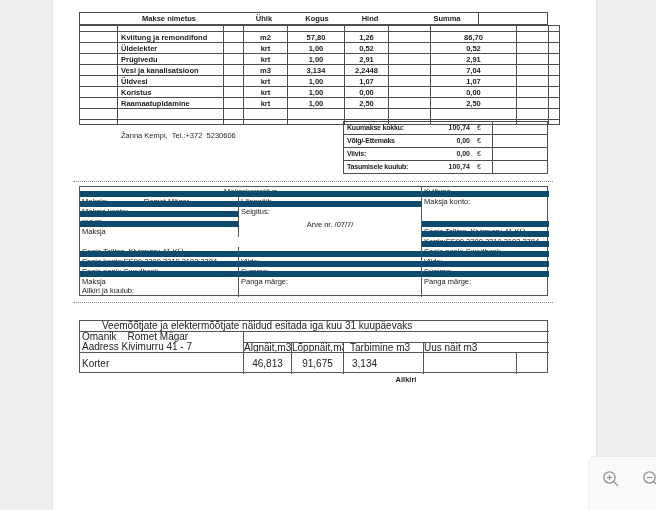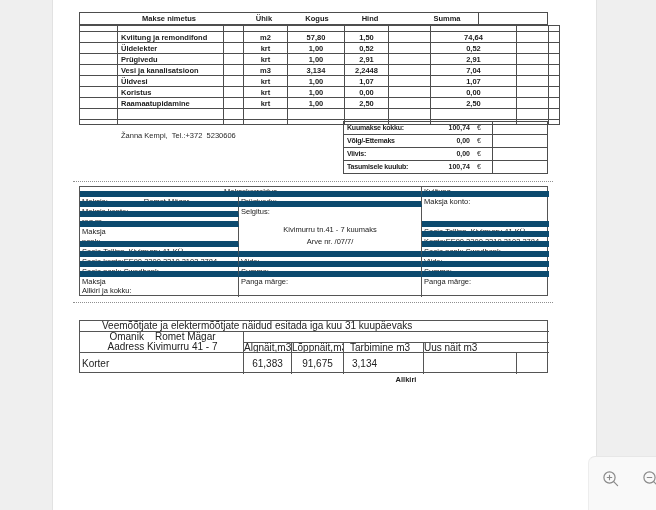--- a/index.html
+++ b/index.html
@@ -60,21 +60,21 @@
   .po-name { display:inline-block; margin-left:36px; }
 
   
   .meters { position:absolute; left:26px; top:320px; width:469px; height:53px;
             border:1px solid #555; }
   .meters .cell { position:absolute; font-size:10px; line-height:10px; color:#222;
                   padding-left:2px; overflow:hidden; white-space:nowrap; }
   .meters .br { border-right:1px solid #555; }
   .meters .bb { border-bottom:1px solid #555; }
   .meters .ct { text-align:left; padding-left:0; }
-  .m-owner-line { line-height:10px; white-space:pre;text-align:center; }
+  .m-owner-line { line-height:10px; white-space:pre; }
   .vcenter { display:flex; align-items:center; }
   .vcenter.ct { justify-content:center; }
 
   .signature { position:absolute; left:326px; top:375px; width:54px; text-align:center;
                font-size:7.5px; font-weight:bold; color:#222; }
 
   
   .zoombar { position:absolute; left:588px; top:456px; width:68px; height:54px;
              background:#f9f9f9; border-top:1px solid #e7e7e7; border-left:1px solid #ededed;
              border-top-left-radius:7px; overflow:hidden; z-index:5; }
@@ -122,23 +122,23 @@
             <td></td>
             <td></td>
             <td></td>
           </tr>
       <tr class="data">
             <td></td>
             <td class="nm">Kviitung ja remondifond</td>
             <td></td>
             <td class="ct">m2</td>
             <td class="ct">57,80</td>
-            <td class="ct">1,50</td>
-            <td></td>
-            <td class="ct">74,64</td>
+            <td class="ct">1,26</td>
+            <td></td>
+            <td class="ct">86,70</td>
             <td></td>
             <td></td>
           </tr>
       <tr class="data">
             <td></td>
             <td class="nm">Üldelekter</td>
             <td></td>
             <td class="ct">krt</td>
             <td class="ct">1,00</td>
             <td class="ct">0,52</td>
@@ -268,33 +268,31 @@
     <div class="dotline" style="top:181px"></div>
 
     <div class="poform">
       <div class="cell br bb center" style="left:0;top:0;width:342px;height:10px">Maksekorraldus</div>
       <div class="cell bb" style="left:342px;top:0;width:127px;height:10px">Kviitung</div>
 
       <div class="cell br bb" style="left:0;top:10px;width:159px;height:10px"><span>Maksja:</span><span class="po-name">Romet Mägar</span></div>
       <div class="cell br bb" style="left:0;top:20px;width:159px;height:10px">Maksja konto:</div>
       <div class="cell br bb" style="left:0;top:30px;width:159px;height:10px">reg.nr.</div>
       <div class="cell br" style="left:0;top:40px;width:159px;height:10px">Maksja</div>
-      <div class="cell br bb" style="left:0;top:50px;width:159px;height:10px">pank:</div>
       <div class="cell br bb" style="left:0;top:60px;width:159px;height:10px">Saaja Tallinn, Kivimurru 41 KÜ</div>
       <div class="cell br bb" style="left:0;top:70px;width:159px;height:10px">Saaja konto:EE90 2200 2210 2103 2784</div>
       <div class="cell br bb" style="left:0;top:80px;width:159px;height:10px">Saaja pank: Swedbank</div>
       <div class="cell br" style="left:0;top:90px;width:159px;height:20px">
         <div>Maksja</div>
-        <div>Allkiri ja kokku:</div>
-      </div>
-
-      <div class="cell br bb" style="left:159px;top:10px;width:183px;height:10px">Prügivedu:</div>
+        <div>Allkiri ja kuulub:</div>
+      </div>
+
+      <div class="cell br bb" style="left:159px;top:10px;width:183px;height:10px">Lõppnäit:</div>
       <div class="cell br" style="left:159px;top:20px;width:183px;height:10px">Selgitus:</div>
       <div class="cell br bb center" style="left:159px;top:30px;width:183px;height:40px">
-        <div style="margin-top:8px">Kivimurru tn.41 - 7 kuumaks</div>
         <div style="margin-top:3px">Arve nr.  /07/7/</div>
       </div>
       <div class="cell br bb" style="left:159px;top:70px;width:183px;height:10px">Viide:</div>
       <div class="cell br bb" style="left:159px;top:80px;width:183px;height:10px">Summa:</div>
       <div class="cell br" style="left:159px;top:90px;width:183px;height:20px">Panga märge:</div>
 
       <div class="cell bb" style="left:342px;top:10px;width:127px;height:30px">Maksja konto:</div>
       <div class="cell bb" style="left:342px;top:40px;width:127px;height:10px">Saaja Tallinn, Kivimurru 41 KÜ</div>
       <div class="cell bb" style="left:342px;top:50px;width:127px;height:10px">Konto:EE90 2200 2210 2103 2784</div>
       <div class="cell bb" style="left:342px;top:60px;width:127px;height:10px">Saaja pank: Swedbank</div>
@@ -310,21 +308,21 @@
       <div class="cell br bb" style="left:0;top:11px;width:164px;height:21px">
         <div class="m-owner-line">Omanik    Romet Mägar</div>
         <div class="m-owner-line">Aadress Kivimurru 41 - 7</div>
       </div>
       <div class="cell bb" style="left:164px;top:11px;width:305px;height:11px"></div>
       <div class="cell br bb ct" style="left:164px;top:22px;width:48px;height:10px">Algnäit,m3</div>
       <div class="cell br bb ct" style="left:212px;top:22px;width:52px;height:10px">Lõppnäit,m3</div>
       <div class="cell br bb" style="left:264px;top:22px;width:80px;height:10px;padding-left:6px">Tarbimine m3</div>
       <div class="cell bb ct" style="left:344px;top:22px;width:125px;height:10px;padding-right:80px">Uus näit m3</div>
       <div class="cell br vcenter" style="left:0;top:32px;width:164px;height:21px">Korter</div>
-      <div class="cell br vcenter ct" style="left:164px;top:32px;width:48px;height:21px">61,383</div>
+      <div class="cell br vcenter ct" style="left:164px;top:32px;width:48px;height:21px">46,813</div>
       <div class="cell br vcenter ct" style="left:212px;top:32px;width:52px;height:21px">91,675</div>
       <div class="cell br vcenter" style="left:264px;top:32px;width:80px;height:21px;padding-left:8px">3,134</div>
       <div class="cell br" style="left:344px;top:32px;width:93px;height:21px"></div>
       <div class="cell" style="left:437px;top:32px;width:32px;height:21px"></div>
     </div>
 
     <div class="signature">Allkiri</div>
   </div>
 
   <div class="zoombar">

